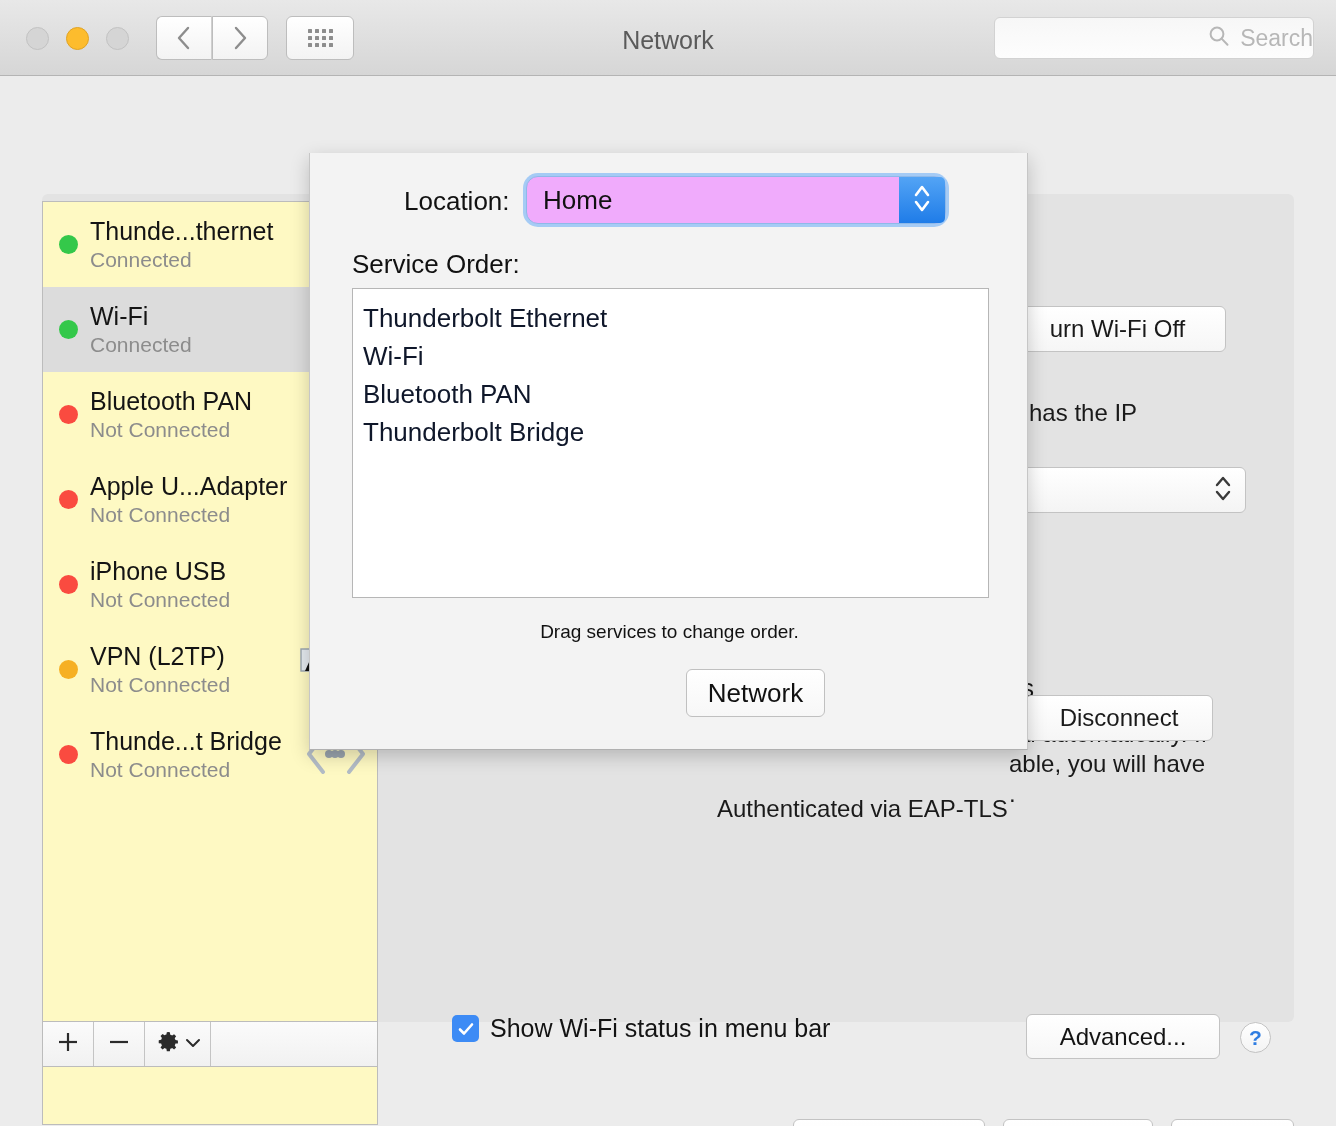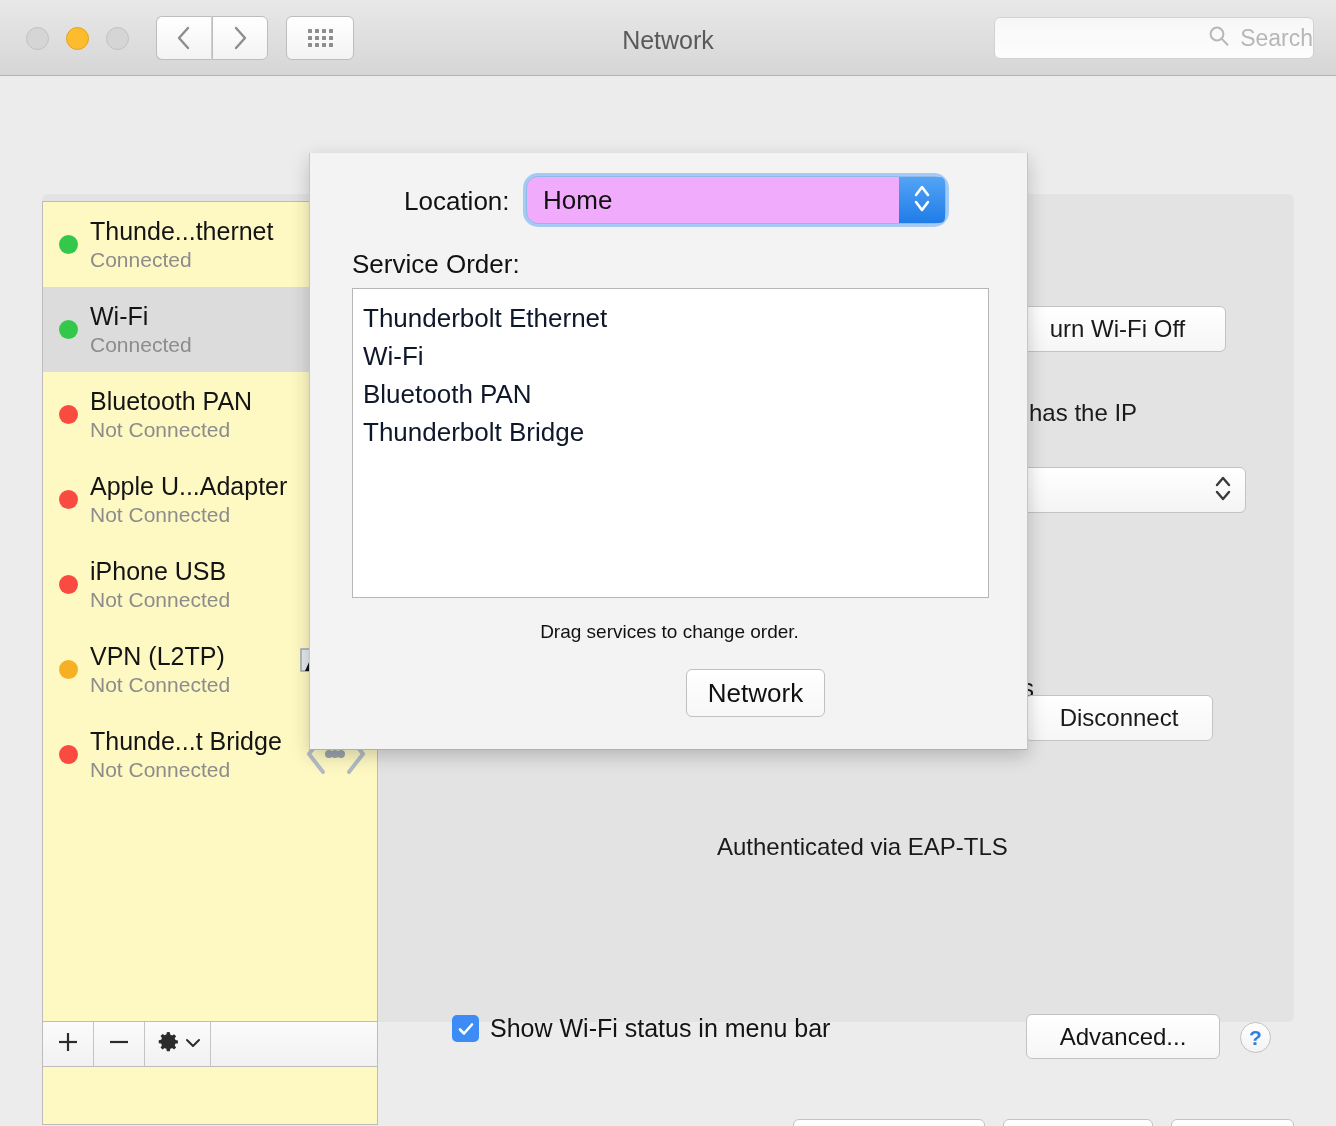--- a/index.html
+++ b/index.html
@@ -236,21 +236,21 @@
     width: 188px; height: 46px;
     background: linear-gradient(to bottom, #ffffff, #f6f6f6);
     border: 1px solid #c3c3c3;
     border-radius: 6px;
     box-sizing: border-box;
     display: flex; align-items: center; justify-content: center;
     font-size: 24px; color: #1a1a1a;
   }
   .auth-line {
     position: absolute;
-    font-size: 24px; color: #1a1a1a; line-height: 29px; white-space: nowrap; margin-top: 38px;
+    font-size: 24px; color: #1a1a1a; line-height: 29px; white-space: nowrap;
   }
 
   
   .checkrow {
     position: absolute;
     left: 452px; top: 938px;
     display: flex; align-items: center;
   }
   .chkbox {
     width: 27px; height: 27px;
@@ -585,20 +585,25 @@
       <div class="status-line" style="left:613px; top:198px;">d has the IP</div>
       <div class="popup-btn">
         <span class="chev">
           <svg width="20" height="30" viewBox="0 0 20 30">
             <polyline points="4,12 10,5 16,12" fill="none" stroke="#3a3a3a" stroke-width="2.4" stroke-linecap="round" stroke-linejoin="round"></polyline>
             <polyline points="4,19 10,26 16,19" fill="none" stroke="#3a3a3a" stroke-width="2.4" stroke-linecap="round" stroke-linejoin="round"></polyline>
           </svg>
         </span>
       </div>
       <div class="ask-head" style="left:613px; top:473px;">ks</div>
+      <div class="ask-body" style="left:613px; top:518px;">
+        <div>ed automatically. If</div>
+        <div>able, you will have</div>
+        <div>.</div>
+      </div>
       <div class="disconnect-btn">Disconnect</div>
       <div class="auth-line" style="left:321px; top:593px;">Authenticated via EAP-TLS</div>
     </div>
 
     <div class="checkrow">
       <span class="chkbox">
         <svg width="18" height="18" viewBox="0 0 18 18">
             <polyline points="3,9.5 7,13.5 15,4.5" fill="none" stroke="#ffffff" stroke-width="2.6" stroke-linecap="round" stroke-linejoin="round"></polyline>
           </svg>
       </span>

